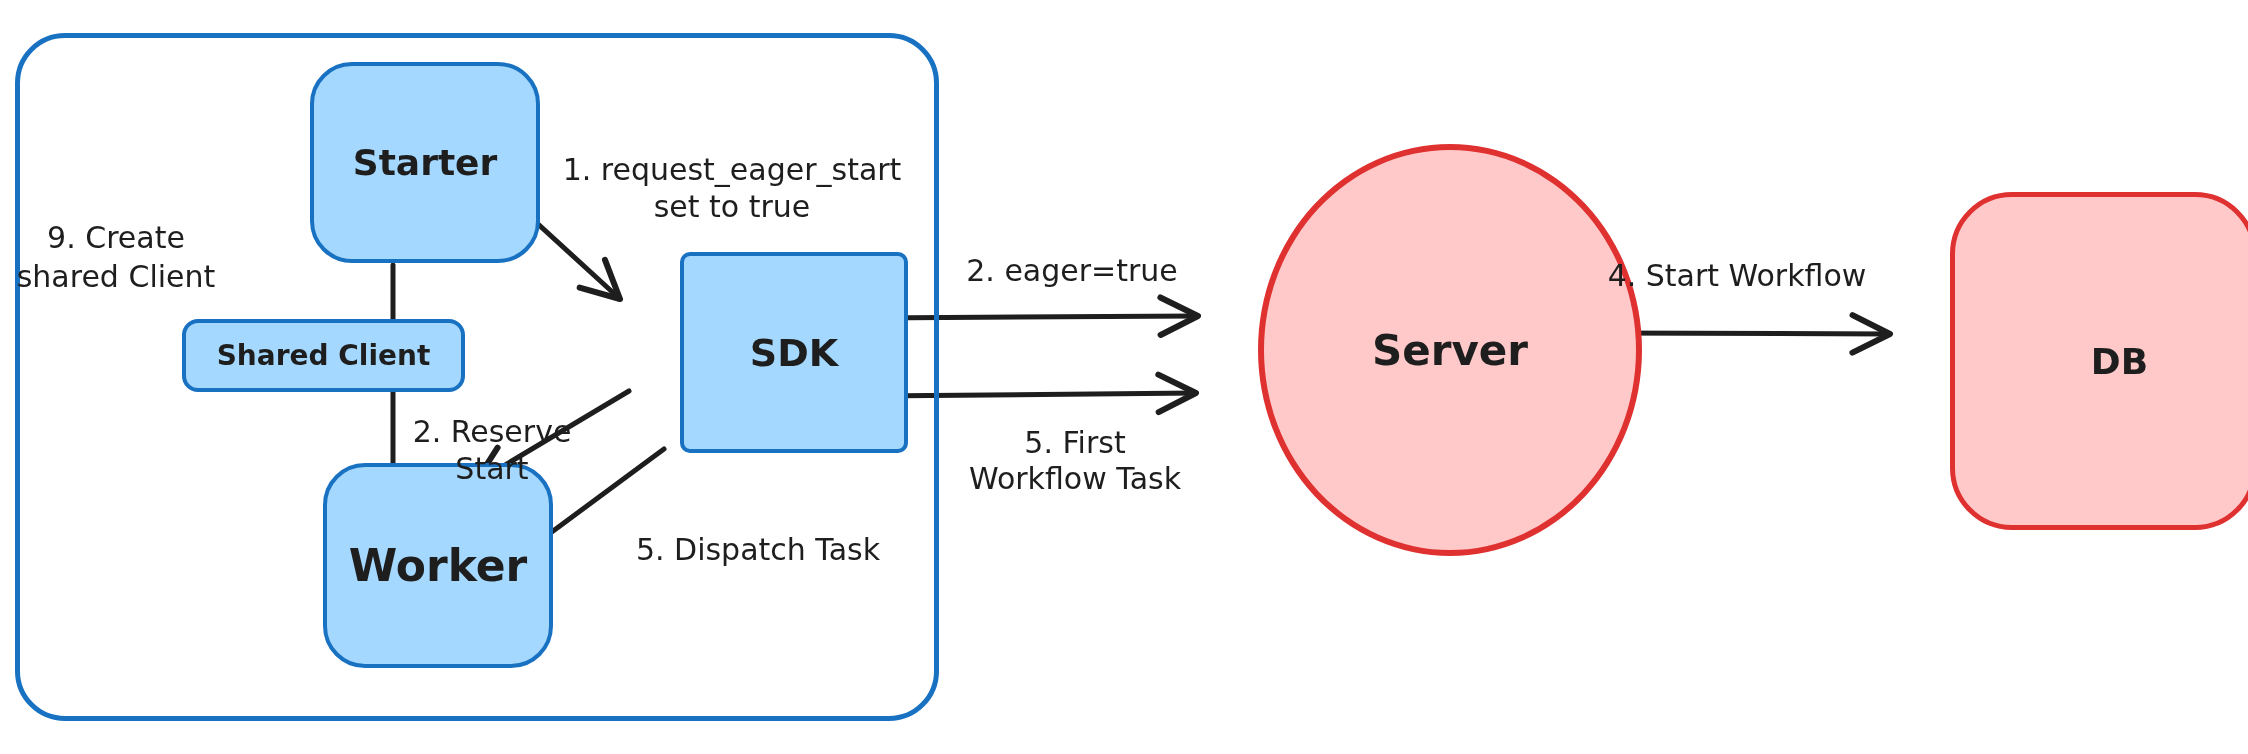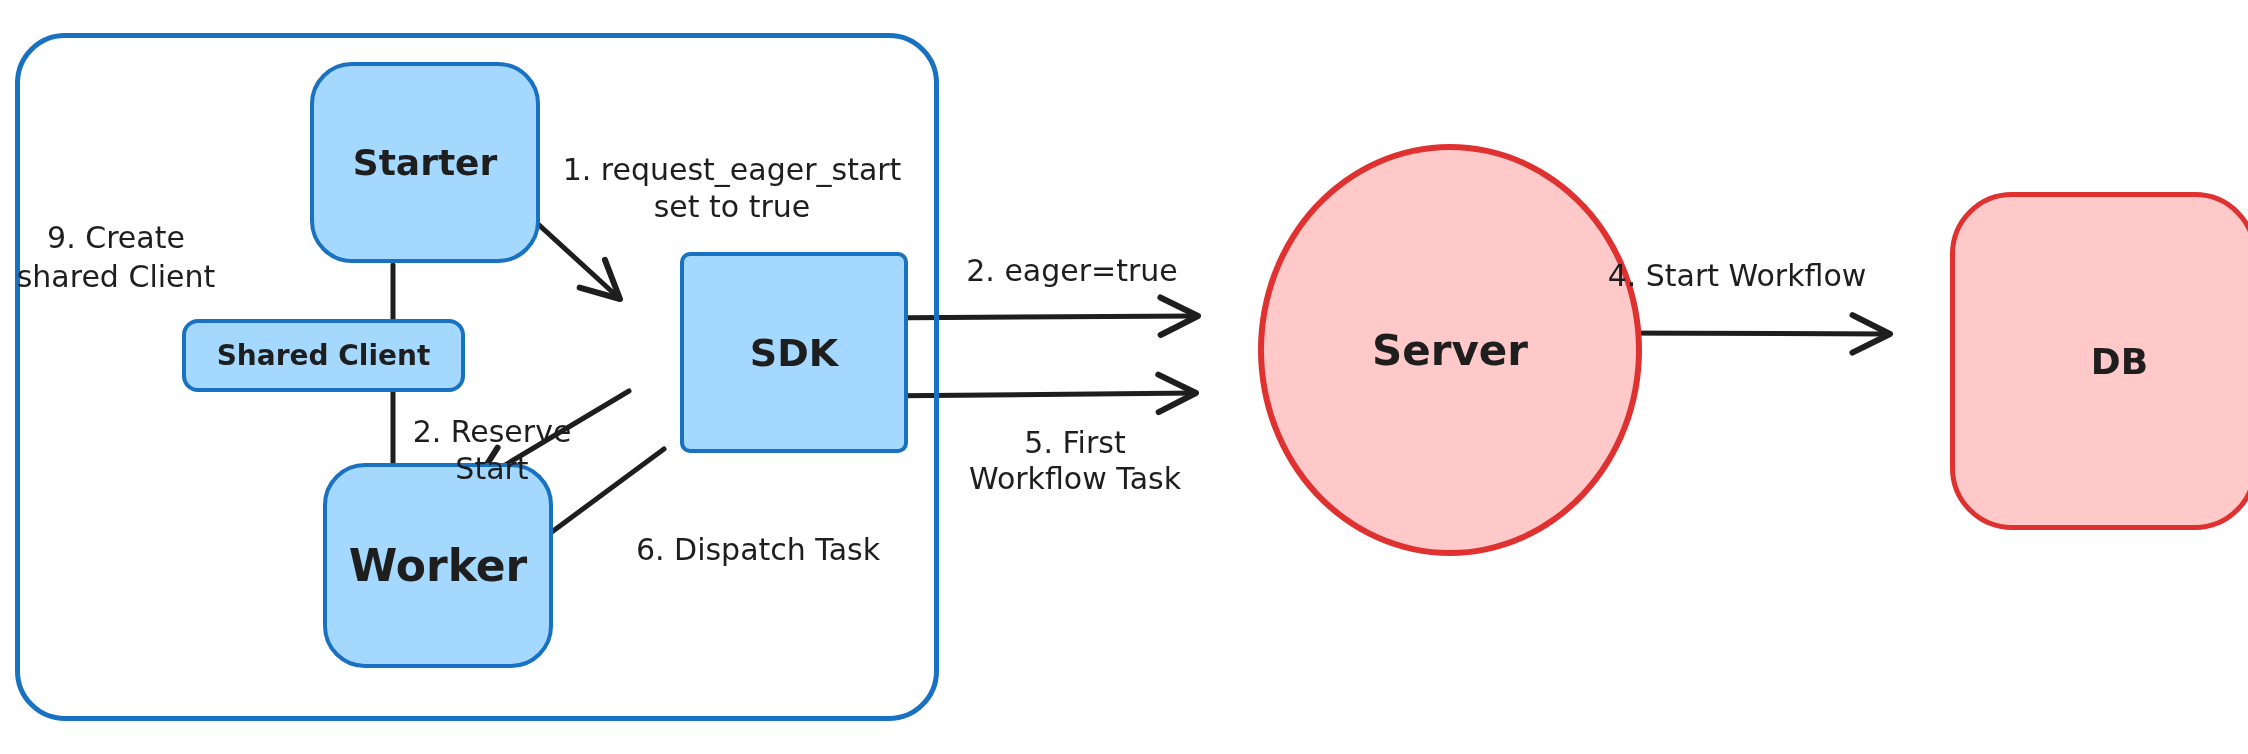--- a/index.html
+++ b/index.html
@@ -128,20 +128,20 @@
   <div class="annotation" style="left:1072px;top:271px;">
     <div>2. eager=true</div>
   </div>
 
   <div class="annotation" style="left:1075px;top:461px;line-height:36px;">
     <div>5. First</div>
     <div>Workflow Task</div>
   </div>
 
   <div class="annotation" style="left:758px;top:550px;">
-    <div>6. Dispatch Task</div>
+    <div>5. Dispatch Task</div>
   </div>
 
   <div class="annotation" style="left:1737px;top:275px;line-height:39px;">
     <div>4. Start Workflow</div>
   </div>
 
 </div>
 
 </body></html>

